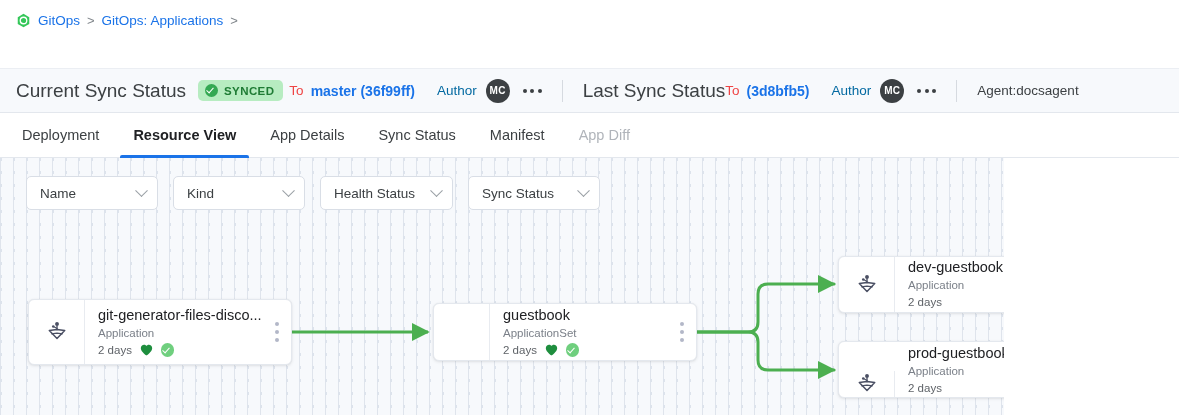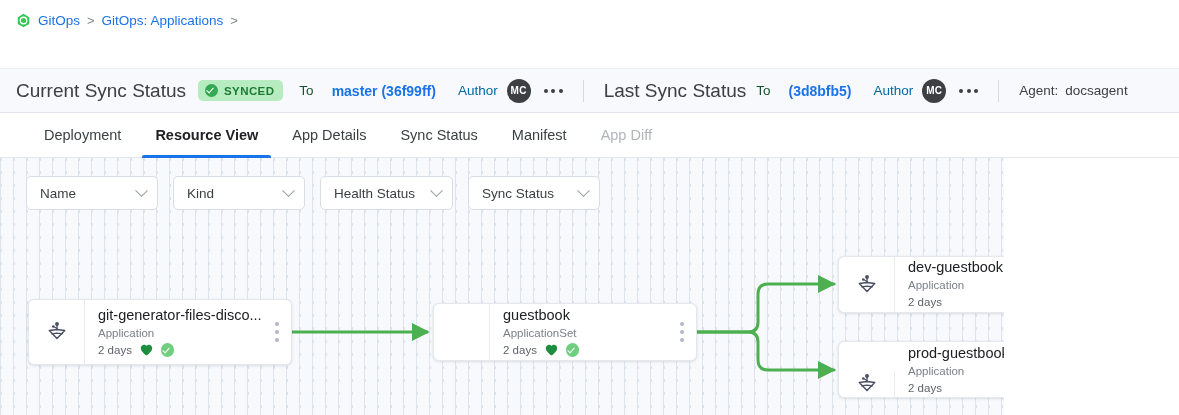--- a/index.html
+++ b/index.html
@@ -53,44 +53,44 @@
   .check-circle {
     width:13px; height:13px; border-radius:50%;
     background:#34a853; display:inline-block; position:relative; flex:none;
   }
   .check-circle::after {
     content:""; position:absolute; left:3.4px; top:2.4px;
     width:4px; height:7px;
     border:solid #ffffff; border-width:0 1.7px 1.7px 0;
     transform:rotate(42deg); box-sizing:border-box;
   }
-  .sb-to { margin-left:10px; color:#14532d; }
-  .sb-rev { margin-left:18px; color:#1a73e8; font-weight:bold; font-size:14px; cursor:pointer; }
+  .sb-to { color:#ef4444; }
+  .sb-rev { margin-left:7px; color:#1a73e8; font-weight:bold; font-size:14px; cursor:pointer; }
   .sb-author { margin-left:22px; color:#0369a1; }
   .avatar {
     width:24px; height:24px; border-radius:50%;
     background:#3c4043; color:#fff;
     font-size:10px; font-weight:bold;
     display:inline-flex; align-items:center; justify-content:center;
     margin-left:9px; letter-spacing:0.3px; flex:none;
   }
   .dots-h {
     margin-left:13px; display:inline-flex; gap:3.5px; align-items:center;
     cursor:pointer;
   }
   .dots-h i { width:4px; height:4px; border-radius:50%; background:#3c4043; display:block; }
   .vdiv { width:1px; height:22px; background:#d6dae0; margin:0 20px; flex:none; }
   .sb-agent { color:#3c4043; }
-  .sb-agentval { margin-left:7px; }
+  .sb-agentval { }
 
   
   .tabs {
     position:absolute; left:0; top:113px; width:1179px; height:45px;
     border-bottom:1px solid #e3e7ed; background:#fff;
-    display:flex; align-items:center; padding-left:27px; box-sizing:border-box;
+    display:flex; align-items:center; padding-left:5px; box-sizing:border-box;
   }
   .tab {
     position:relative; height:45px; display:flex; align-items:center;
     padding:0 17px; font-size:14.5px; color:#3c4043; cursor:pointer;
   }
   .tab.active { font-weight:bold; color:#202124; }
   .tab.disabled { color:#b0b4ba; cursor:default; }
   .tab.active::after {
     content:""; position:absolute; left:4px; right:4px; bottom:0;
     height:3px; background:#1a73e8; border-radius:2px 2px 0 0;

